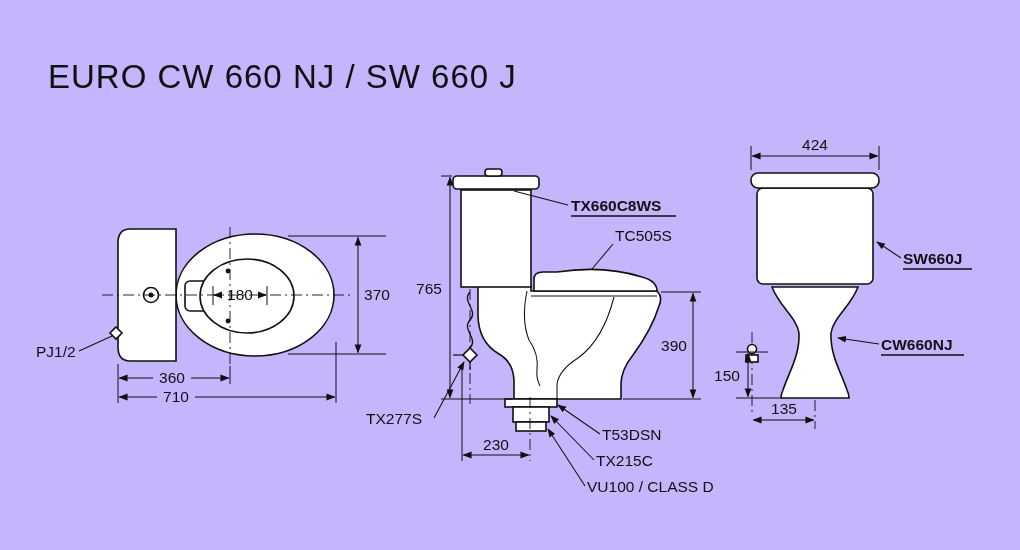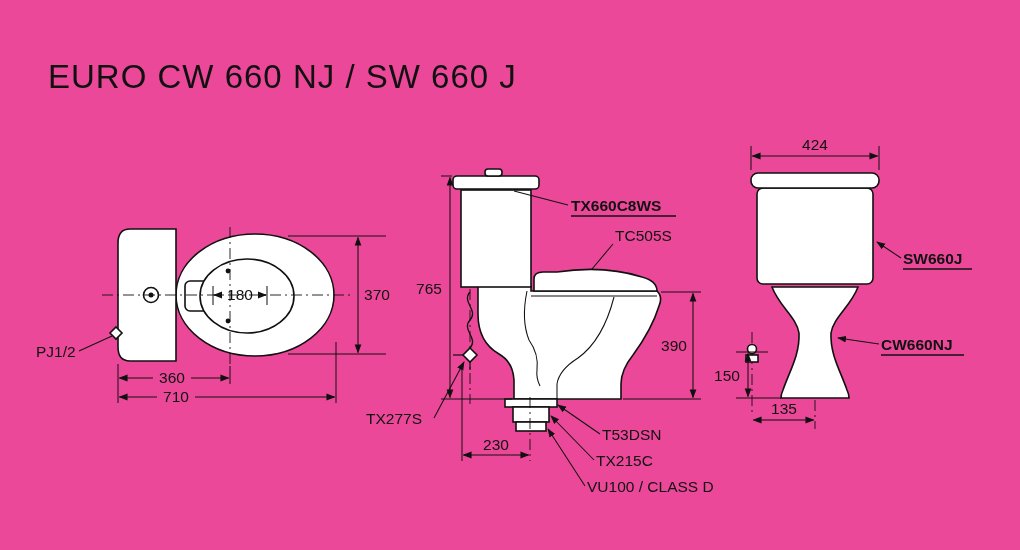--- a/index.html
+++ b/index.html
@@ -1,16 +1,16 @@
 <!DOCTYPE html>
 <html><head>
 <meta charset="utf-8">
 <style>
   html,body{margin:0;padding:0;background:#fff;}
-  .canvas{width:1020px;height:550px;background:#ec4899;position:relative;overflow:hidden;}
+  .canvas{width:1020px;height:550px;background:#c4b5fd;position:relative;overflow:hidden;}
   svg{display:block;}
   svg text{font-family:"Liberation Sans","DejaVu Sans",sans-serif;fill:#111;}
   .t-title{font-size:33px;letter-spacing:1px;}
   .t-dim{font-size:15.5px;}
   .t-lbl{font-size:15.5px;}
   .t-lbl-b{font-size:15.5px;font-weight:bold;}
   .ol{fill:#fff;stroke:#111;stroke-width:1.6;}
   .ln{fill:none;stroke:#111;stroke-width:1.6;}
   .dim{fill:none;stroke:#111;stroke-width:1.05;}
   .ext{fill:none;stroke:#111;stroke-width:1;}

